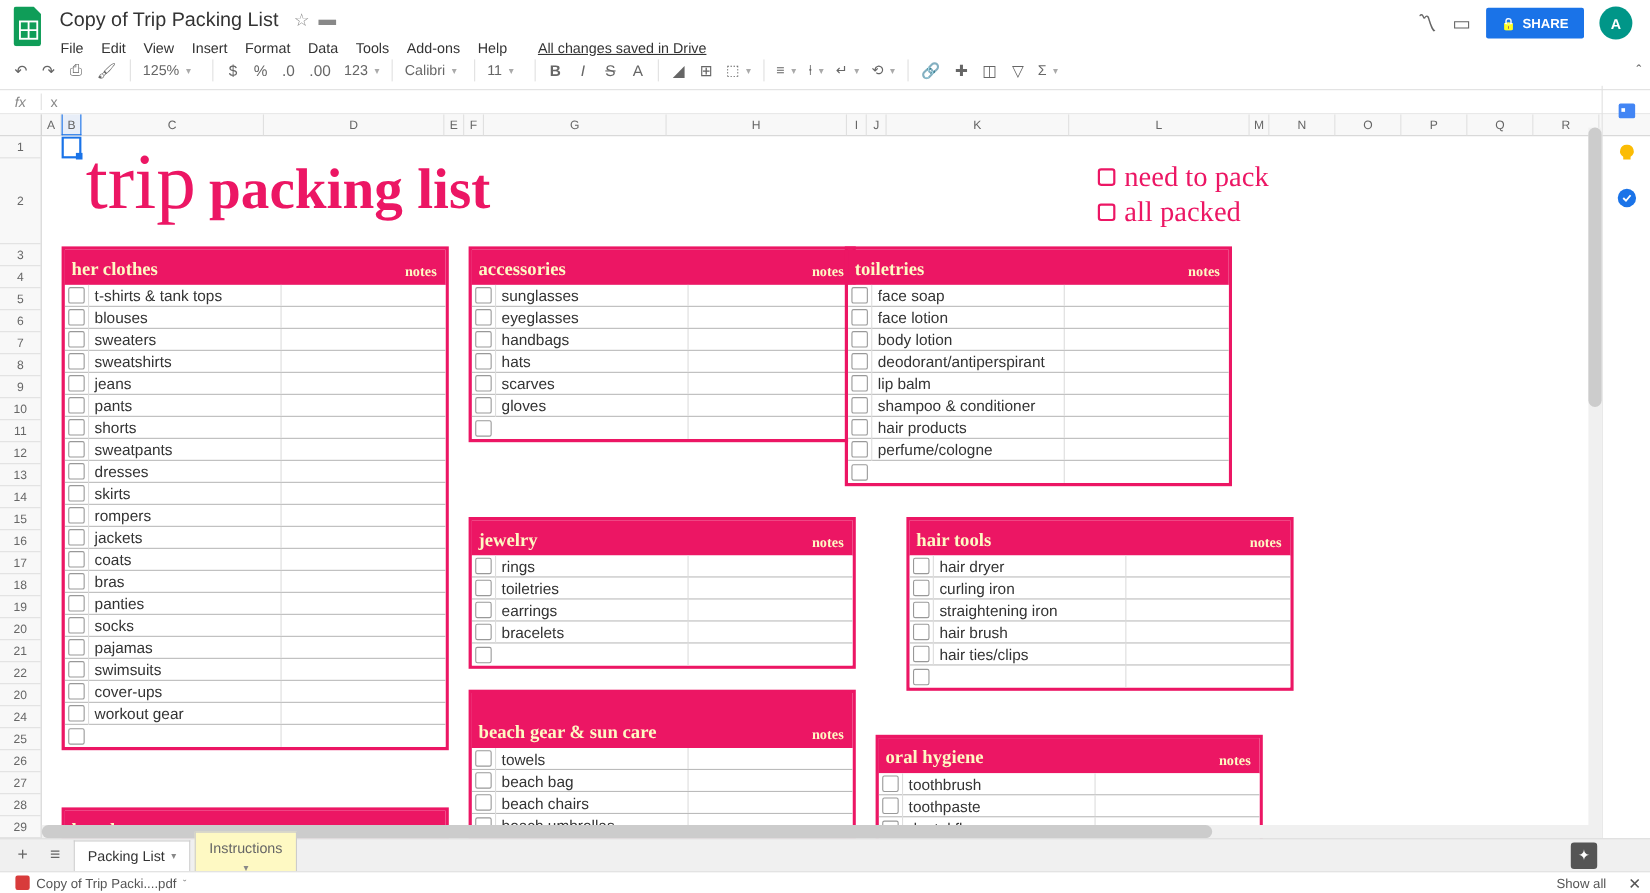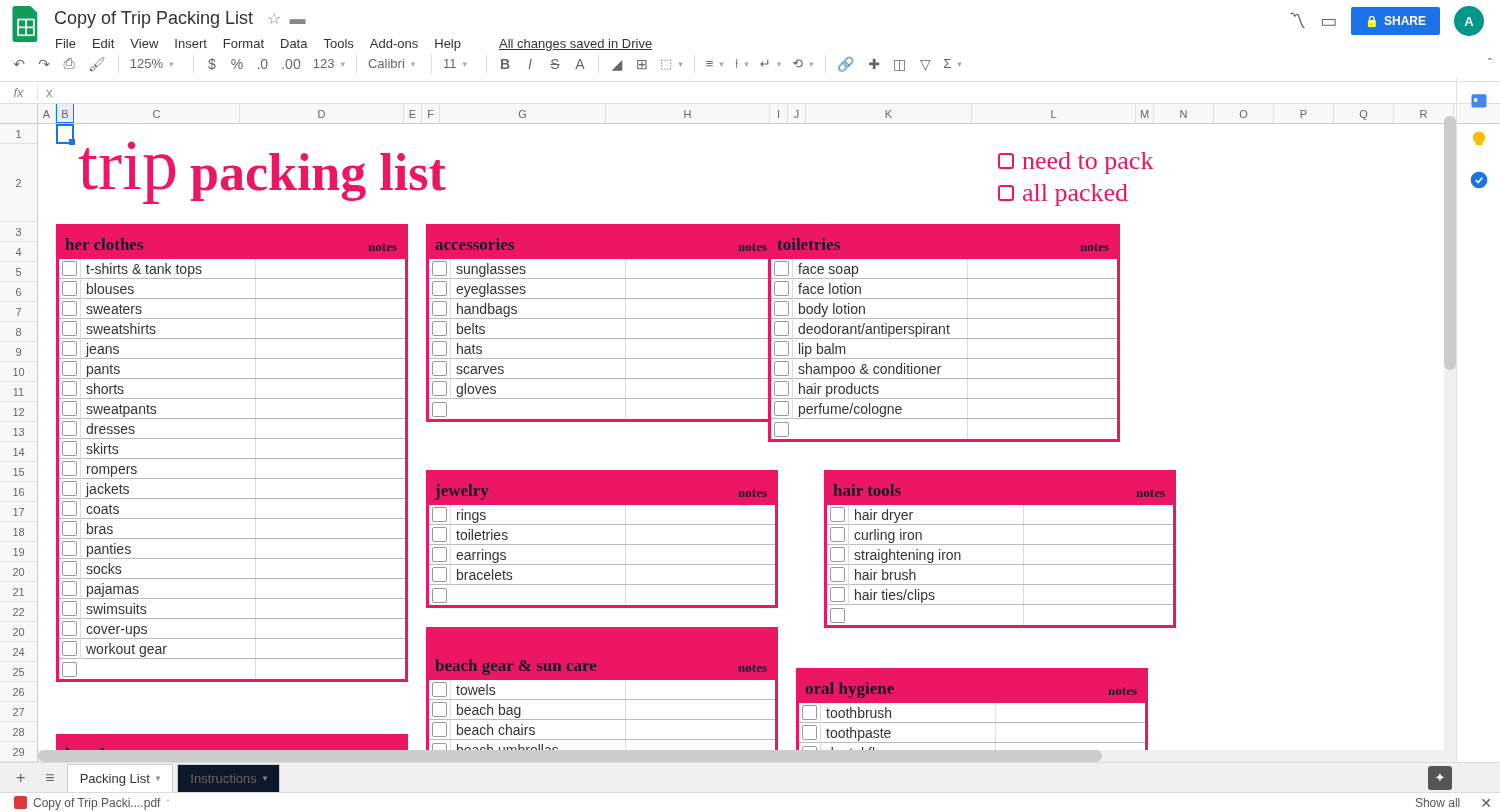--- a/index.html
+++ b/index.html
@@ -8,21 +8,21 @@
 
 .header { display: flex; align-items: flex-start; padding: 6px 8px 0 8px; height: 44px; }
 .sheets-logo { width: 36px; height: 36px; display: flex; align-items: center; justify-content: center; margin-right: 4px; }
 .sheets-logo svg { width: 28px; height: 36px; }
 .title-area { flex: 1; }
 .doc-title-row { display: flex; align-items: center; gap: 8px; }
 .doc-title { font-size: 18px; color: #333; padding: 2px 6px; }
 .star-icon, .folder-icon { color: #888; font-size: 16px; cursor: pointer; }
 .menu-bar { display: flex; gap: 2px; margin-top: 2px; }
 .menu-bar span { padding: 3px 7px; color: #333; font-size: 13px; cursor: pointer; }
-.saved-text { color: #777; font-size: 13px; margin-left: 22px; text-decoration: underline; cursor: pointer; }
+.saved-text { color: #777; font-size: 13px; margin-left: 12px; text-decoration: underline; cursor: pointer; }
 .header-right { display: flex; align-items: center; gap: 14px; margin-left: auto; padding-right: 8px; }
 .trend-icon, .comment-icon { color: #666; font-size: 18px; cursor: pointer; }
 .share-btn { background: #1a73e8; color: #fff; border: none; padding: 7px 14px; border-radius: 2px; font-weight: bold; font-size: 12px; display: flex; align-items: center; gap: 5px; cursor: pointer; }
 .share-btn::before { content: "🔒"; font-size: 11px; filter: brightness(2); }
 .avatar { width: 30px; height: 30px; border-radius: 50%; background: #009688; color: #fff; display: flex; align-items: center; justify-content: center; font-weight: bold; cursor: pointer; }
 
 
 .toolbar { border-bottom: 1px solid #e0e0e0; padding: 4px 8px; display: flex; align-items: center; gap: 3px; height: 36px; margin-top: 2px; }
 .tb-btn { padding: 4px 5px; color: #666; cursor: pointer; font-size: 14px; display: inline-flex; align-items: center; justify-content: center; min-width: 22px; }
 .tb-sep { width: 1px; height: 20px; background: #e0e0e0; margin: 0 4px; }
@@ -67,36 +67,36 @@
 .cat1 { top: 100px; left: 18px; width: 352px; }
 .cat2 { top: 100px; left: 388px; width: 352px; }
 .cat3 { top: 100px; left: 730px; width: 352px; }
 .cat4 { top: 346px; left: 388px; width: 352px; }
 .cat5 { top: 346px; left: 758px; width: 352px; margin-left: 28px; }
 .cat6 { top: 503px; left: 388px; width: 352px; }
 .cat7 { top: 544px; left: 758px; width: 352px; }
 .cat8 { top: 610px; left: 18px; width: 352px; }
 
 .cat-box { border: 3px solid #ec1664; }
-.cat-header { background: #ec1664; color: #0f172a; font-family: Georgia, serif; font-weight: bold; padding: 6px 8px 4px 6px; display: flex; align-items: flex-end; justify-content: space-between; min-height: 32px; }
+.cat-header { background: #ec1664; color: #fef9c3; font-family: Georgia, serif; font-weight: bold; padding: 6px 8px 4px 6px; display: flex; align-items: flex-end; justify-content: space-between; min-height: 32px; }
 .cat-header.tall { min-height: 50px; }
 .cat-title { font-size: 17px; }
 .cat-notes { font-size: 13px; }
 .cat-items { background: #fff; }
 .item-row { display: flex; align-items: center; border-bottom: 1px solid #bbb; height: 20px; }
 .item-row:last-child { border-bottom: none; }
 .item-check { width: 15px; height: 15px; border: 1px solid #999; border-radius: 2px; margin: 0 3px; flex-shrink:0; }
 .item-label { font-size: 14px; color: #333; padding-left: 3px; flex: 1; border-left: 1px solid #ddd; padding-left: 5px; line-height: 20px; }
 .notes-col { width: 150px; border-left: 1px solid #ddd; height: 100%; }
 
 
 .sheet-tabs { position: absolute; bottom: 20px; left: 0; right: 0; border-top: 1px solid #ddd; background: #f0f0f0; height: 30px; display: flex; align-items: center; padding: 0 8px; gap: 4px; }
 .tab-add, .tab-all { color: #666; padding: 4px 8px; cursor: pointer; font-size: 16px; }
 .tab { background: #fff; padding: 6px 12px; font-size: 13px; border: 1px solid #ccc; border-bottom: none; cursor: pointer; display: flex; align-items: center; gap: 6px; }
-.tab.inactive { background: #0f172a; color: #666; }
+.tab.inactive { background: #fef9c3; color: #666; flex-direction: column; }
 .tab-caret { font-size: 9px; color: #888; }
 .explore-btn { margin-left: auto; width: 24px; height: 24px; background: #555; border-radius: 3px; display: flex; align-items: center; justify-content: center; color: #fff; cursor: pointer; margin-right: 40px; }
 
 
 .download-bar { position: absolute; bottom: 0; left: 0; right: 0; height: 20px; border-top: 1px solid #ddd; background: #fff; display: flex; align-items: center; padding: 0 8px; font-size: 12px; }
 .download-chip { display: flex; align-items: center; gap: 6px; padding: 2px 6px; cursor: pointer; color: #555; }
 .pdf-ico { width: 13px; height: 13px; background: #d83b3b; border-radius: 2px; }
 .showall { margin-left: auto; display: flex; align-items: center; gap: 20px; color: #555; }
 .close-x { font-size: 14px; cursor: pointer; }
 
@@ -401,25 +401,20 @@
                 <span class="item-label">eyeglasses</span>
                 <span class="notes-col"></span>
               </div>
               <div class="item-row">
                 <span class="item-check"></span>
                 <span class="item-label">handbags</span>
                 <span class="notes-col"></span>
               </div>
               <div class="item-row">
                 <span class="item-check"></span>
-                <span class="item-label">belts</span>
-                <span class="notes-col"></span>
-              </div>
-              <div class="item-row">
-                <span class="item-check"></span>
                 <span class="item-label">hats</span>
                 <span class="notes-col"></span>
               </div>
               <div class="item-row">
                 <span class="item-check"></span>
                 <span class="item-label">scarves</span>
                 <span class="notes-col"></span>
               </div>
               <div class="item-row">
                 <span class="item-check"></span>

